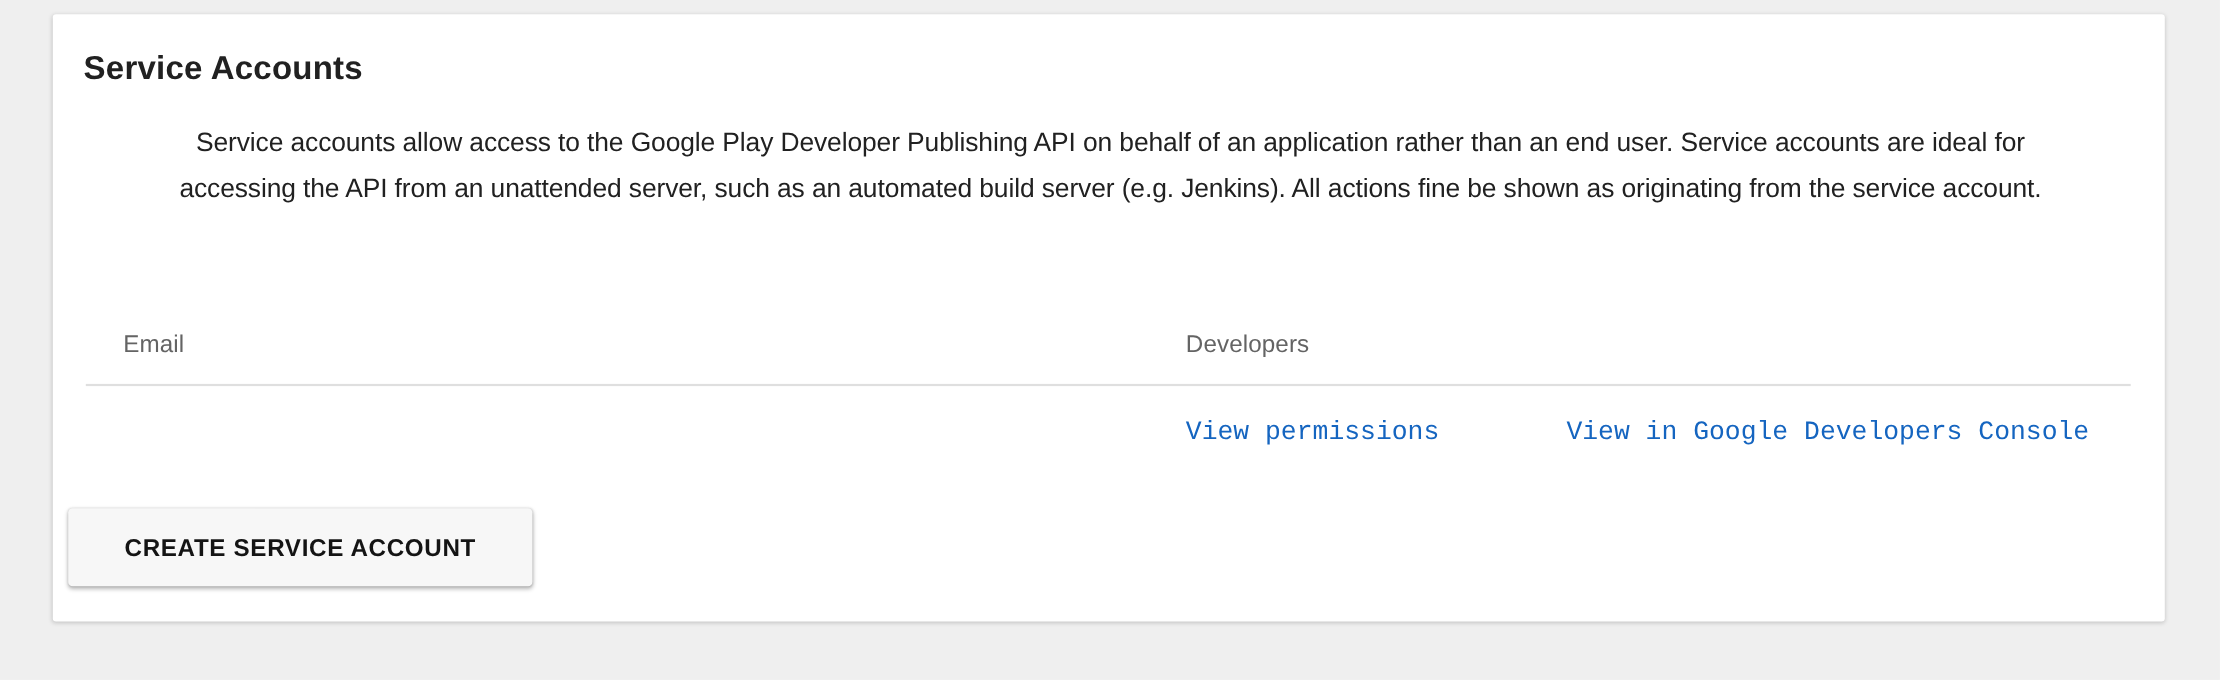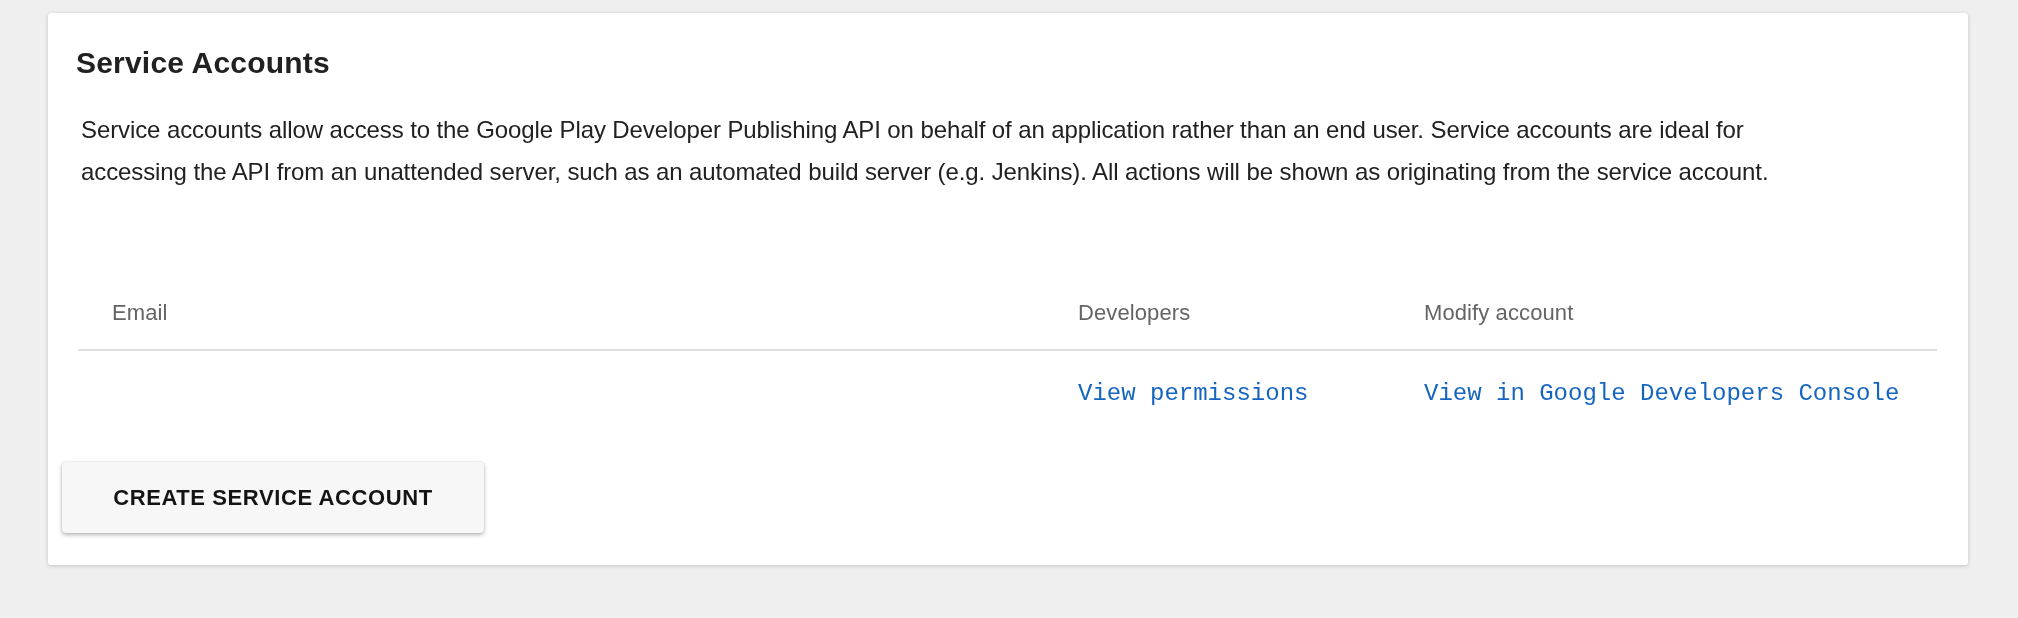--- a/index.html
+++ b/index.html
@@ -37,20 +37,21 @@
     color: #212121;
     letter-spacing: 0.2px;
     white-space: nowrap;
   }
   .desc {
     position: absolute;
     left: 33px;
     top: 96px;
     right: 30px;
     color: #212121;
+    text-align: center;
   }
   .desc-line {
     font-size: 24px;
     line-height: 42px;
     height: 42px;
     white-space: nowrap;
     letter-spacing: -0.1px;
   }
   .thead, .trow {
     position: absolute;
@@ -119,27 +120,26 @@
 </head>
 <body>
 
 <div class="page">
   <section class="card">
 
     <h1 class="title">Service Accounts</h1>
 
     <div class="desc">
       <div class="desc-line">Service accounts allow access to the Google Play Developer Publishing API on behalf of an application rather than an end user. Service accounts are ideal for</div>
-      <div class="desc-line">accessing the API from an unattended server, such as an automated build server (e.g. Jenkins). All actions will be shown as originating from the service account.</div>
+      <div class="desc-line">accessing the API from an unattended server, such as an automated build server (e.g. Jenkins). All actions fine be shown as originating from the service account.</div>
     </div>
 
     <div class="thead">
       <div class="cell c1 head">Email</div>
       <div class="cell c2 head">Developers</div>
-      <div class="cell c3 head">Modify account</div>
     </div>
 
     <div class="divider"></div>
 
     <div class="trow">
       <div class="cell c1 email-val"></div>
       <div class="cell c2">
         <a class="link">View permissions</a>
       </div>
       <div class="cell c3">

